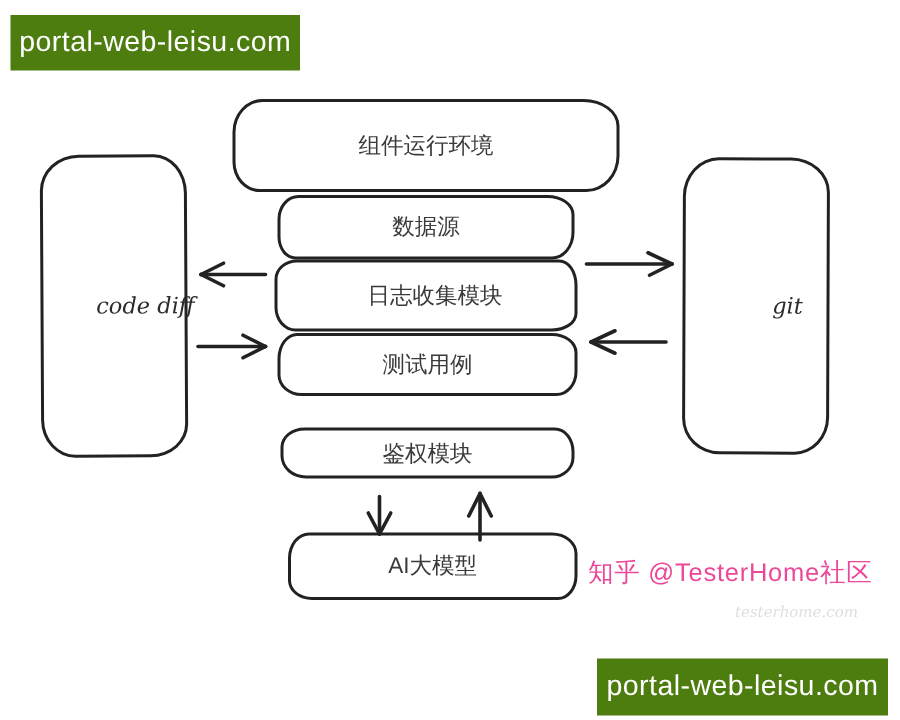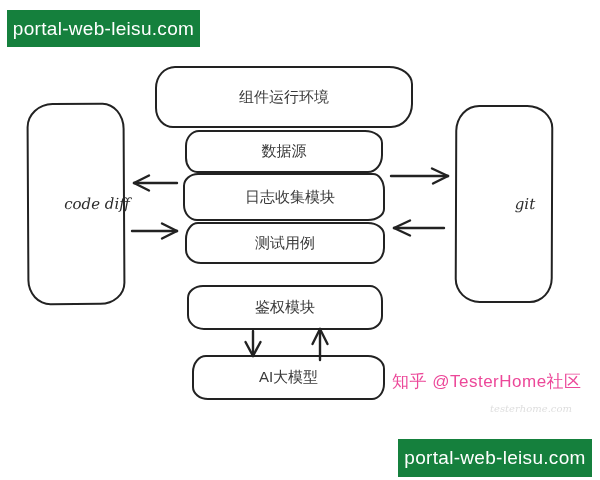--- a/index.html
+++ b/index.html
@@ -5,21 +5,21 @@
   * { margin:0; padding:0; box-sizing:border-box; }
   html,body { width:600px; height:480px; }
   body {
     position:relative;
     background:#ffffff;
     font-family:"Liberation Sans", sans-serif;
     overflow:hidden;
   }
   .badge {
     position:absolute;
-    background:#15803d;
+    background:#4d7c0f;
     color:#ffffff;
     font-size:19px;
     letter-spacing:0.3px;
     display:flex; align-items:center; justify-content:center;
     white-space:nowrap;
   }
   #badge-top    { left:7px;   top:10px;  width:193px; height:37px; }
   #badge-bottom { left:398px; top:439px; width:194px; height:38px; }
 
   .node {
@@ -31,21 +31,21 @@
     display:flex; align-items:center; justify-content:center;
     text-align:center;
     white-space:nowrap;
   }
   .hand { font-family:"DejaVu Serif", serif; font-style:italic; font-size:15px; color:#2b2b2b;margin-left:42px; }
 
   #node-runtime-env  { left:155px; top:66px;  width:258px; height:62px;  border-radius:20px 24px 22px 18px / 22px 18px 24px 20px; }
   #node-data-source  { left:185px; top:130px; width:198px; height:43px;  border-radius:14px 18px 15px 12px / 16px 13px 18px 15px; }
   #node-log-collector{ left:183px; top:173px; width:202px; height:48px;  border-radius:15px 12px 17px 14px / 13px 17px 12px 16px;padding-left:12px; }
   #node-test-cases   { left:185px; top:222px; width:200px; height:42px;  border-radius:13px 17px 14px 16px / 17px 13px 16px 14px; }
-  #node-auth-module  { left:187px; top:285px; width:196px; height:45px;  border-radius:16px 13px 15px 17px / 13px 16px 14px 15px; }
+  #node-auth-module  { left:187px; top:285px; width:196px; height:34px;  border-radius:16px 13px 15px 17px / 13px 16px 14px 15px; }
   #node-ai-model     { left:192px; top:355px; width:193px; height:45px;  border-radius:14px 17px 13px 16px / 17px 14px 16px 13px;align-items:center; }
   #node-code-diff    { left:27px;  top:103px; width:98px;  height:202px; border-radius:26px 22px 25px 23px / 24px 26px 22px 25px; transform:rotate(-0.3deg); }
   #node-git          { left:455px; top:105px; width:98px;  height:198px; border-radius:24px 26px 23px 25px / 26px 23px 25px 24px; transform:rotate(0.2deg); }
 
   #arrow-layer { position:absolute; left:0; top:0; width:600px; height:480px; pointer-events:none; }
 
   .wm-main {
     position:absolute; left:392px; top:370px;
     font-size:17px; color:#ec4899; letter-spacing:0.5px; white-space:nowrap;
   }

